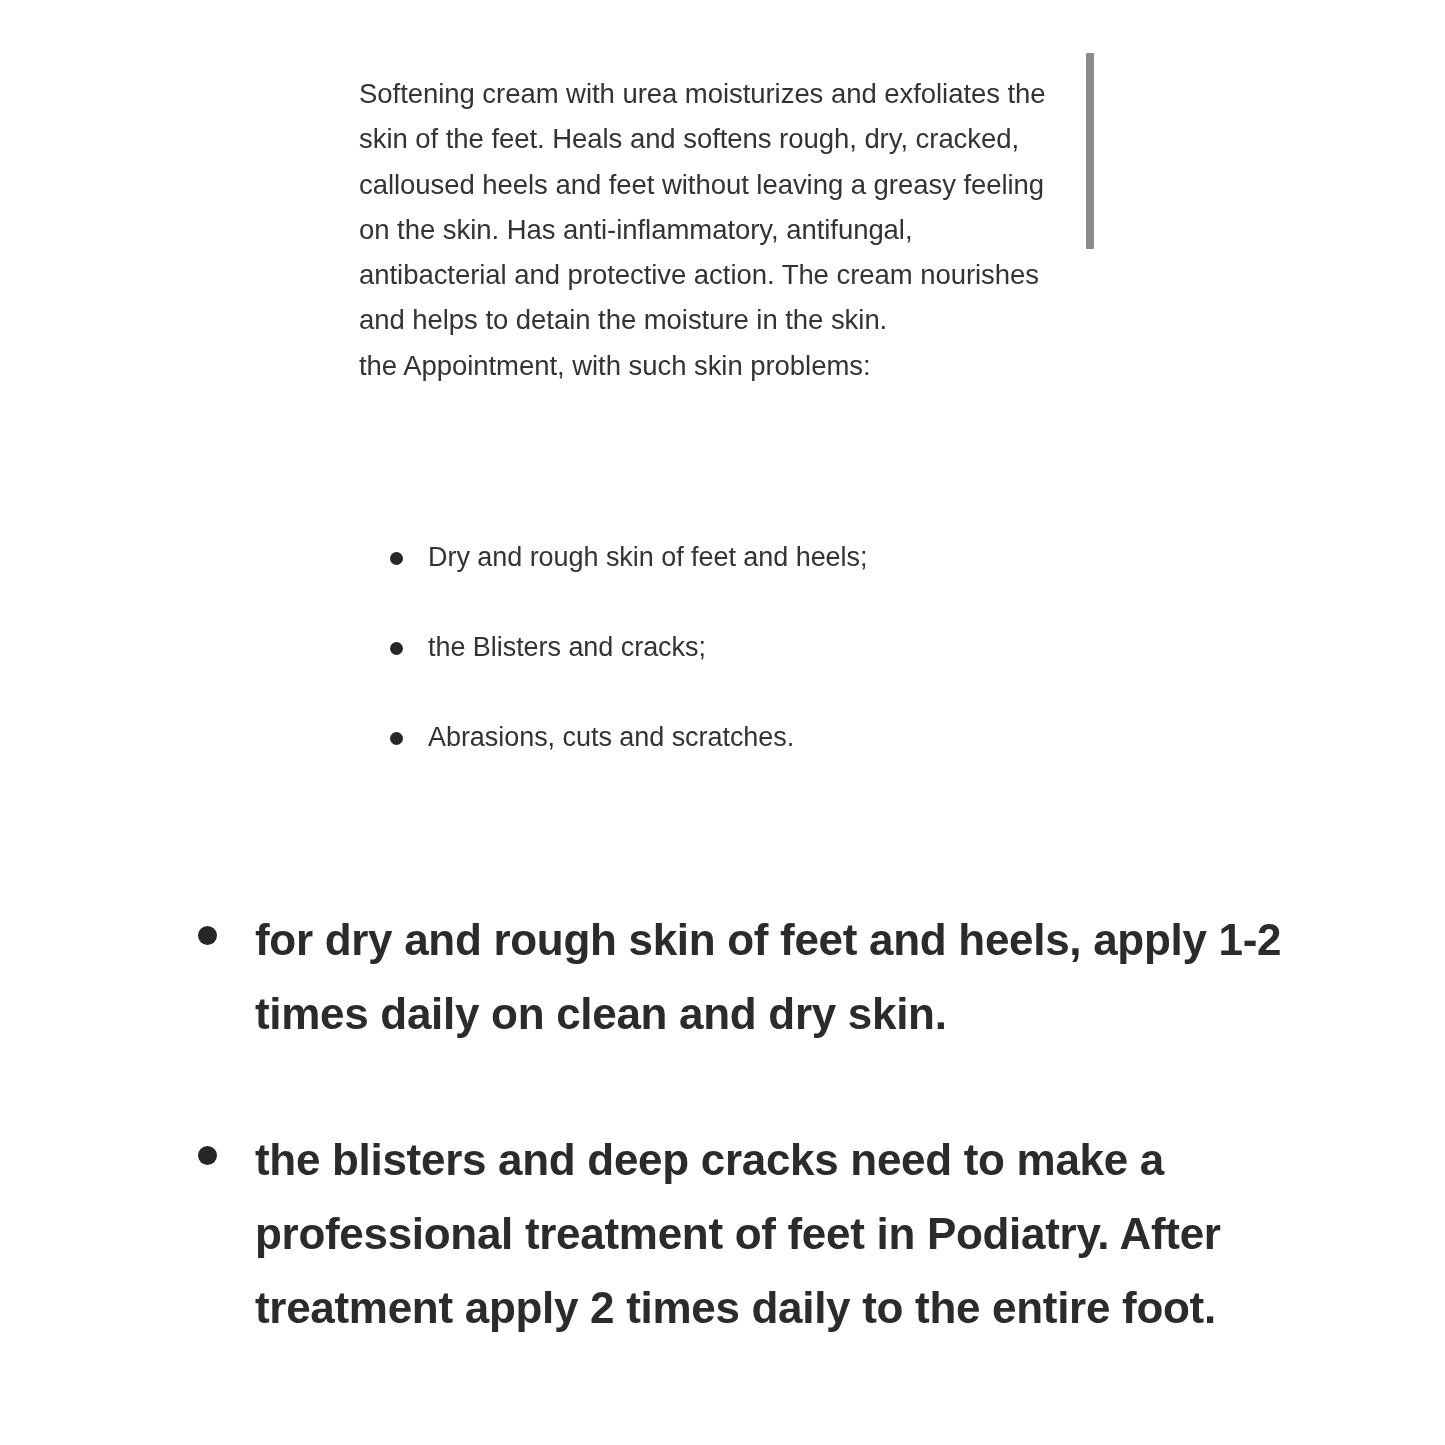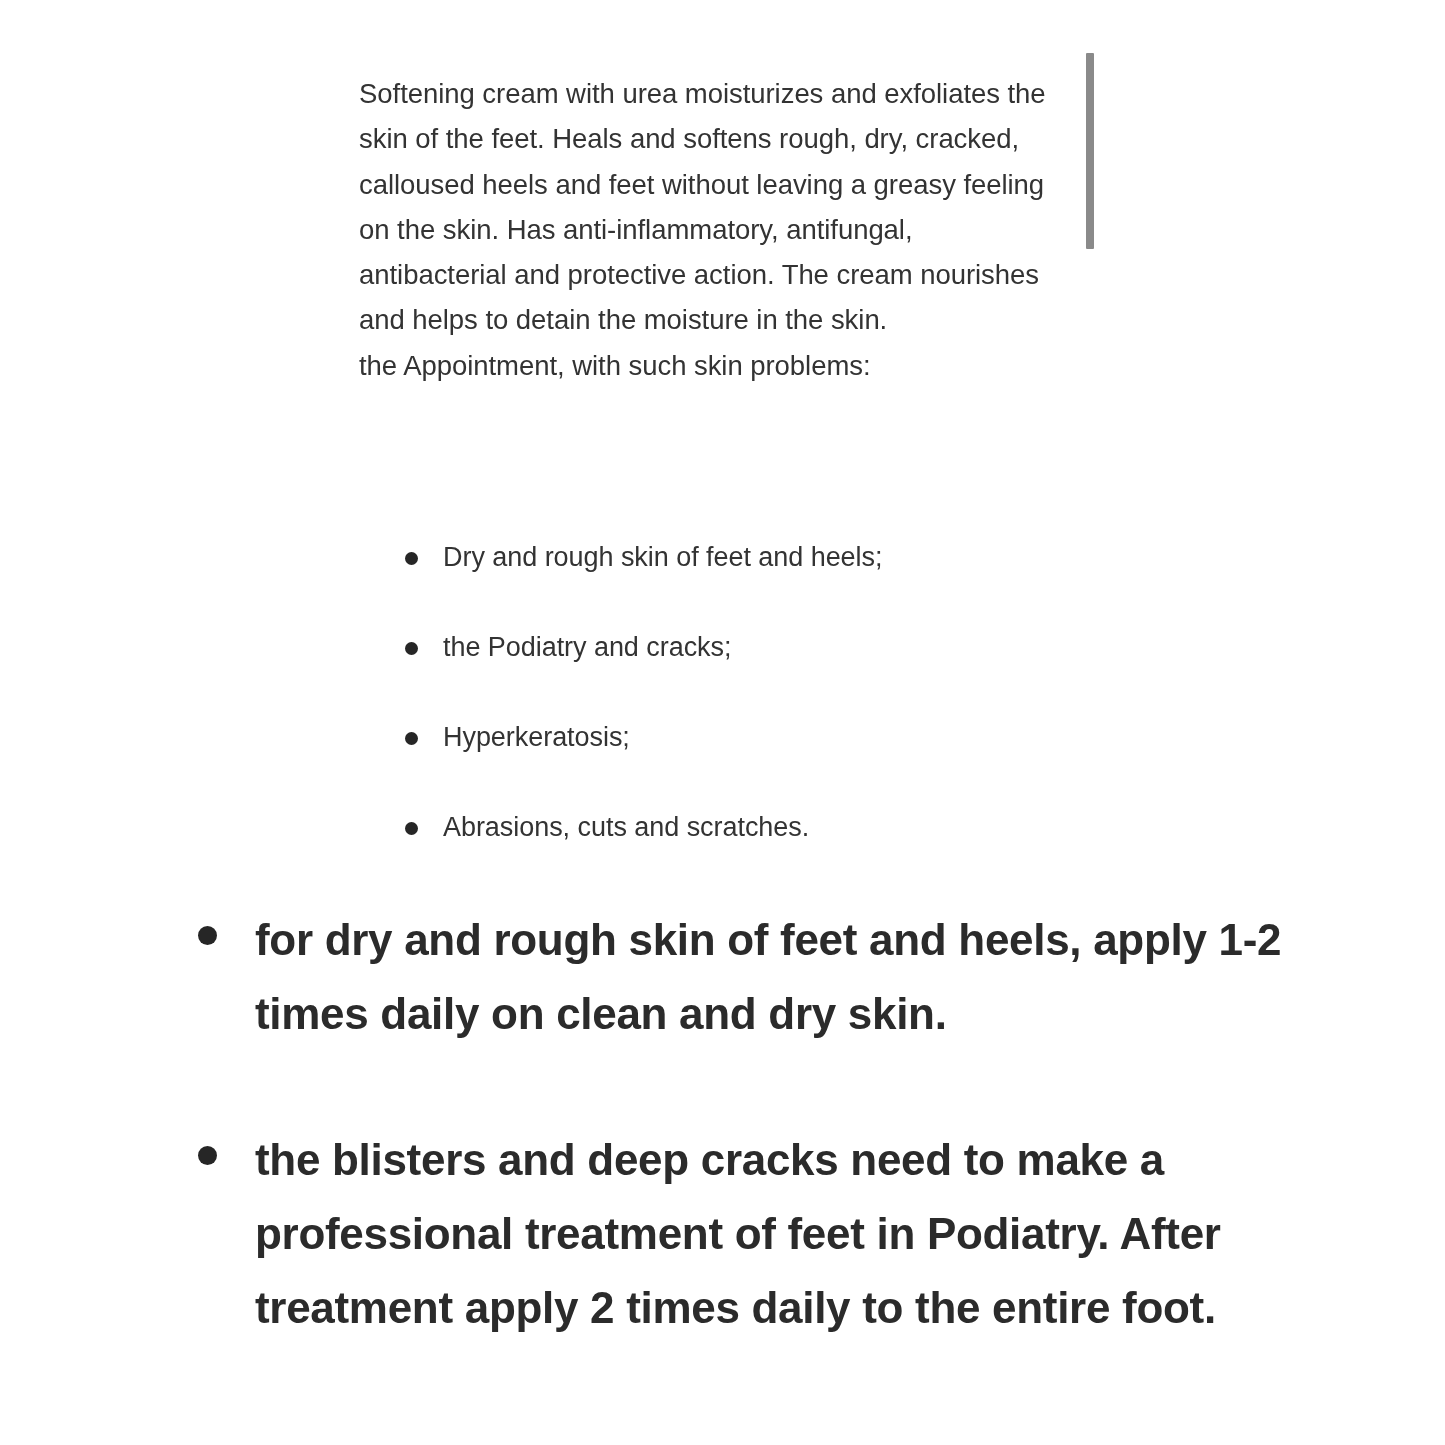--- a/index.html
+++ b/index.html
@@ -55,21 +55,21 @@
     letter-spacing: -0.05px;
     margin: 0;
     text-align: left;
   }
   .desc-paragraph.second {
   }
 
   
   .problem-list {
     position: absolute;
-    left: 402px;
+    left: 387px;
     top: 540px;
     width: 660px;
     list-style: none;
     margin: 0;
     padding: 0;
   }
   .problem-list li {
     position: relative;
     font-size: 27px;
     line-height: 34px;
@@ -137,25 +137,21 @@
     <p class="desc-paragraph second">the Appointment, with such skin problems:</p>
   </div>
 
   <ul class="problem-list">
     <li>
       <span class="bullet-dot"></span>
       <span>Dry and rough skin of feet and heels;</span>
     </li>
     <li>
       <span class="bullet-dot"></span>
-      <span>the Podiatry and cracks;</span>
-    </li>
-    <li>
-      <span class="bullet-dot"></span>
-      <span>Hyperkeratosis;</span>
+      <span>the Blisters and cracks;</span>
     </li>
     <li>
       <span class="bullet-dot"></span>
       <span>Abrasions, cuts and scratches.</span>
     </li>
   </ul>
 
   <ul class="instructions">
     <li>
       <span class="bullet-dot-lg"></span>

